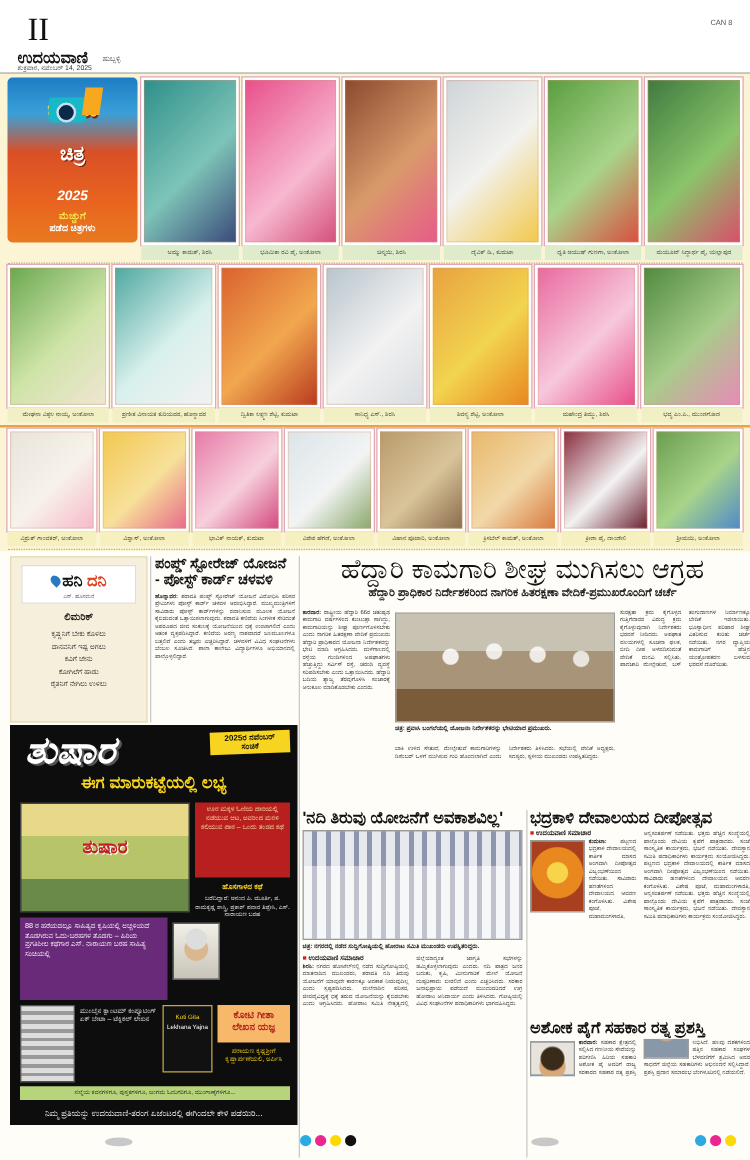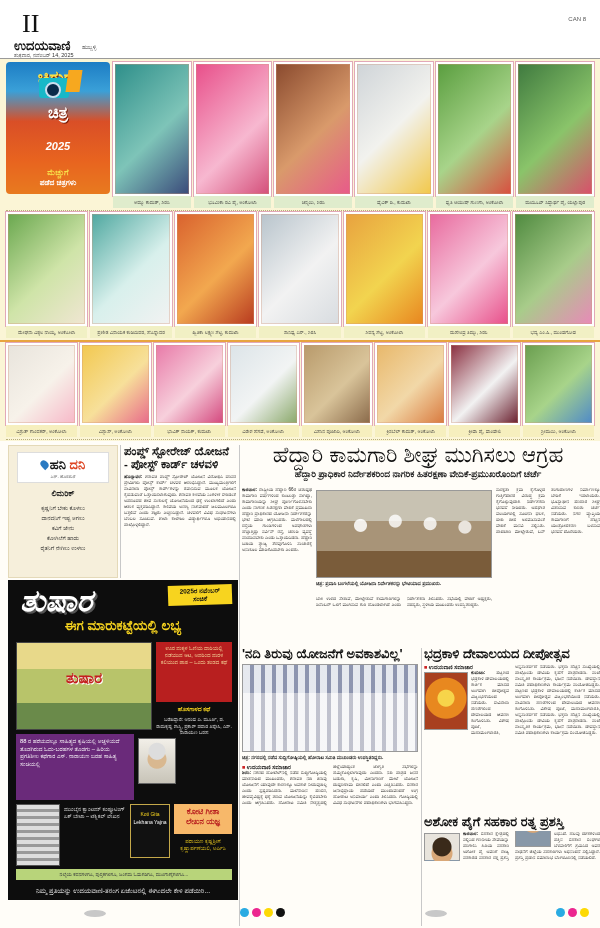--- a/index.html
+++ b/index.html
@@ -22,21 +22,21 @@
   .banner{width:104px;height:132px;border-radius:4px;position:relative;overflow:hidden;
           background:linear-gradient(to bottom,#1d7dc4 0%,#3aa0d8 22%,#d94f27 45%,#e8641f 75%,#e87a1f 100%);
           display:flex;flex-direction:column;align-items:center;justify-content:flex-end;padding-bottom:6px;box-sizing:border-box;}
   .banner .cam{position:absolute;top:8px;left:50%;transform:translateX(-50%);width:46px;height:30px;}
   .cam .body{position:absolute;left:4px;top:8px;width:30px;height:20px;background:#18b8c8;border-radius:3px;}
   .cam .lens{position:absolute;left:10px;top:12px;width:12px;height:12px;background:#0a2a4a;border-radius:50%;border:2px solid #cde;}
   .cam .flash{position:absolute;right:0px;top:0px;width:14px;height:22px;background:#f7a81f;transform:skewX(-8deg);}
   .banner .t1{font-size:17px;font-weight:bold;color:#f7e04a;margin-top:38px;text-shadow:1px 1px 0 #7a1f0a;}
   .banner .t2{font-size:16px;font-weight:bold;color:#fff;text-shadow:1px 1px 0 #7a1f0a;margin-top:16px;}
   .banner .t3{font-size:11px;font-weight:bold;color:#fff;font-style:italic;margin-top:18px;}
-  .banner .t4{font-size:8px;font-weight:bold;color:#f7e04a;margin-top:16px;}
+  .banner .t4{font-size:8px;font-weight:bold;color:#f7e04a;margin-top:5px;}
   .banner .t5{font-size:7.5px;font-weight:bold;color:#fff;}
   .photo-card{flex:1;display:flex;flex-direction:column;min-width:0;}
   .photo{flex:1;background:#ccc;border:2px solid #fff;outline:1px solid #e2a8b8;box-sizing:border-box;
          box-shadow:0 0 0 1px rgba(210,150,120,.35) inset;}
   .pname{height:12px;display:flex;align-items:center;justify-content:center;font-size:5px;color:#333;
          white-space:nowrap;overflow:hidden;}
   .row1{top:3px;left:6px;right:6px;height:146px;}
   .row1 .photo-card{height:146px;}
   .row2{top:153px;left:6px;right:6px;height:126px;}
   .row3{top:284px;left:6px;right:6px;height:94px;}

